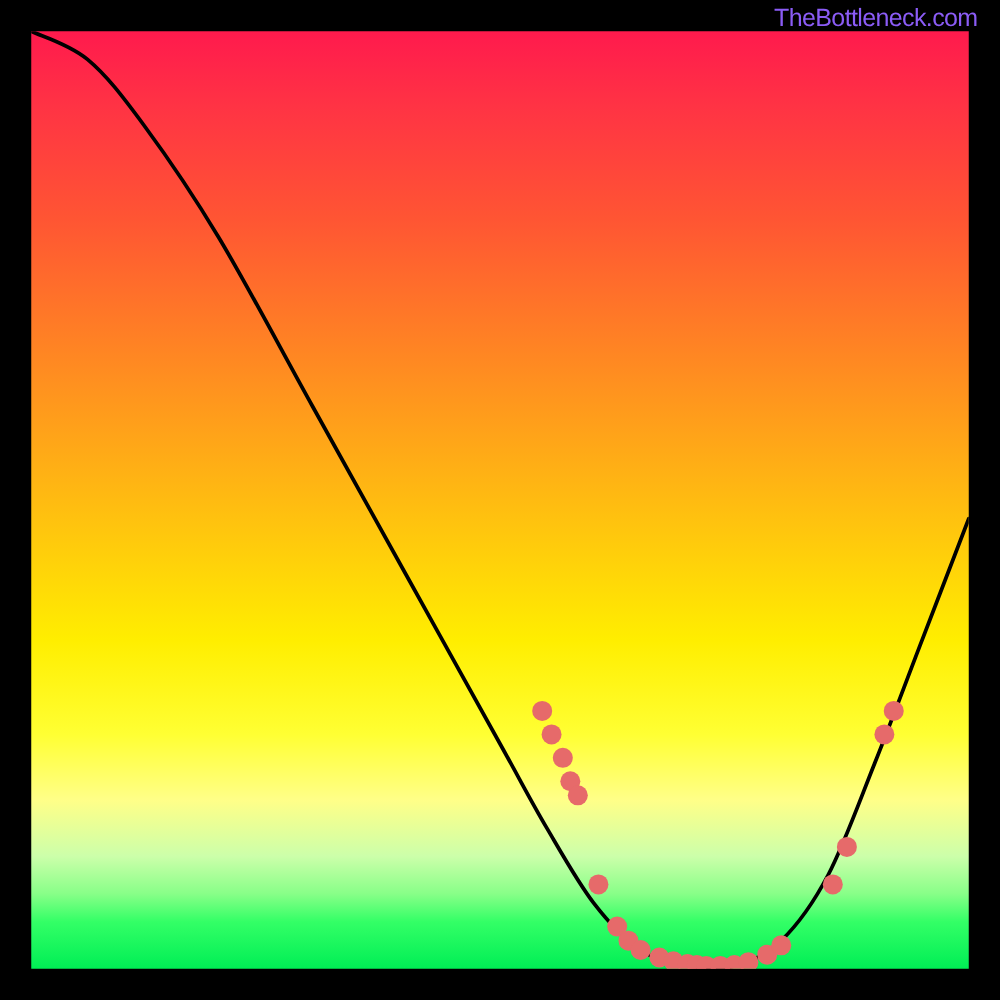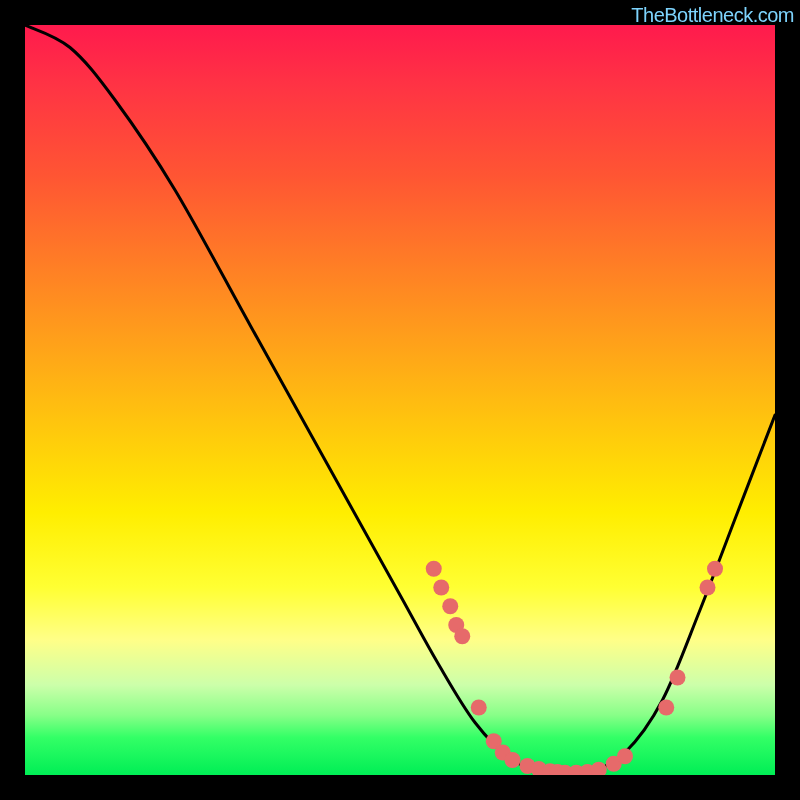--- a/index.html
+++ b/index.html
@@ -27,24 +27,24 @@
       #ffff33 75%,
       #ffff88 82%,
       #ccffaa 88%,
       #88ff88 92%,
       #33ff66 95%,
       #00ee55 100%);
   }
   .attribution {
     position: absolute;
     top: 4px;
-    right: 6px;
+    right: 18px;
     font-family: Arial, Helvetica, sans-serif;
     font-size: 20px;
-    color: #7dd3fc;
+    color: #8b5cf6;
     letter-spacing: -0.5px;
     z-index: 10;
   }
   svg.curve {
     position: absolute;
     left: 0;
     top: 0;
     width: 750px;
     height: 750px;
   }

